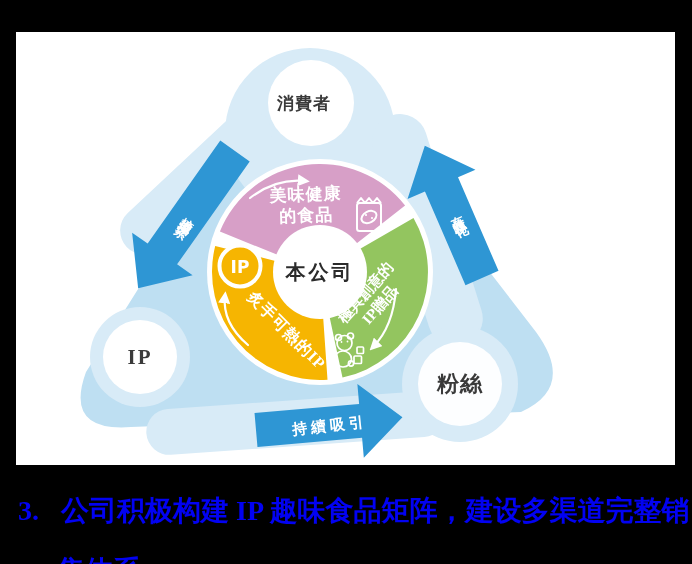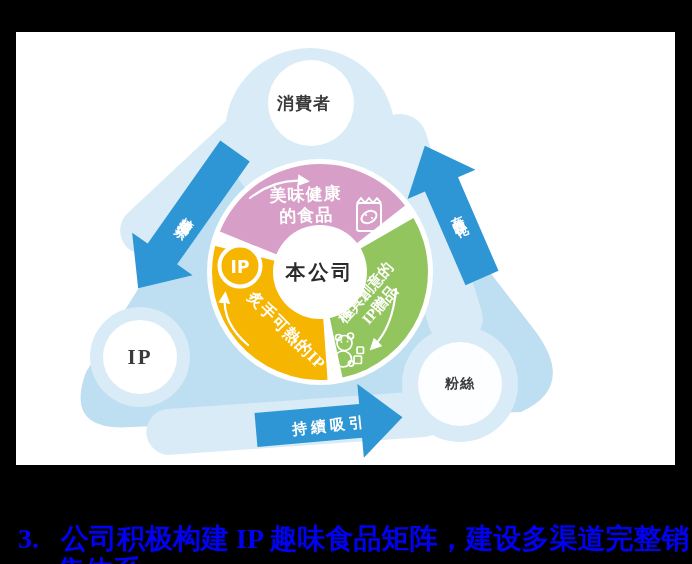--- a/index.html
+++ b/index.html
@@ -13,36 +13,36 @@
   }
   .canvas svg{position:absolute;left:0;top:0;}
   .label{
     position:absolute;transform:translate(-50%,-50%);
     color:#3a3a3a;white-space:nowrap;text-align:center;
     font-family:"Liberation Serif","DejaVu Serif",serif;
   }
   .node-label{font-weight:bold;letter-spacing:1px;}
   .consumer{left:288px;top:71px;font-size:17px;}
   .ip-node{left:124px;top:325px;font-size:21px;letter-spacing:2px;}
-  .fans{left:444px;top:352px;font-size:14px;}
+  .fans{left:444px;top:352px;font-size:22px;}
   .company{left:304px;top:240px;font-size:20px;font-weight:bold;letter-spacing:3px;color:#2b2b2b;}
   .seg-label{color:#ffffff;font-weight:bold;}
   .seg-food{left:290px;top:173px;font-size:17px;line-height:21px;transform:translate(-50%,-50%) rotate(-2deg);letter-spacing:1px;}
   .seg-hotip{left:270px;top:299px;font-size:16px;transform:translate(-50%,-50%) rotate(45deg);letter-spacing:1px;}
   .seg-gift{left:357px;top:267px;font-size:15px;line-height:19px;transform:translate(-50%,-50%) rotate(-49deg);}
   .arrow-label{color:#ffffff;font-size:13px;font-weight:bold;}
   .vert{writing-mode:vertical-rl;text-orientation:upright;letter-spacing:3px;}
   .embrace{left:177px;top:183px;transform:translate(-50%,-50%) rotate(35deg);}
   .convert{left:437px;top:181px;transform:translate(-50%,-50%) rotate(-24deg);}
   .attract{left:314px;top:394px;font-size:15px;letter-spacing:4px;transform:translate(-50%,-50%) rotate(-6deg);}
   .caption{
     position:absolute;color:#0202F2;font-weight:bold;white-space:nowrap;
     font-family:"Liberation Serif","DejaVu Serif",serif;font-size:28px;
   }
-  .caption-1{left:18px;top:520px;}
+  .caption-1{left:18px;top:492px;}
   .caption-1 .num{display:inline-block;margin-right:22px;}
   .caption-2{left:57px;top:552px;}
 </style>
 </head>
 <body>
 
 <div class="canvas">
   <svg width="659" height="433" viewBox="0 0 659 433">
     <defs>
       <marker id="ah" viewBox="0 0 10 10" refX="6" refY="5" markerWidth="5.5" markerHeight="5.5" orient="auto">

